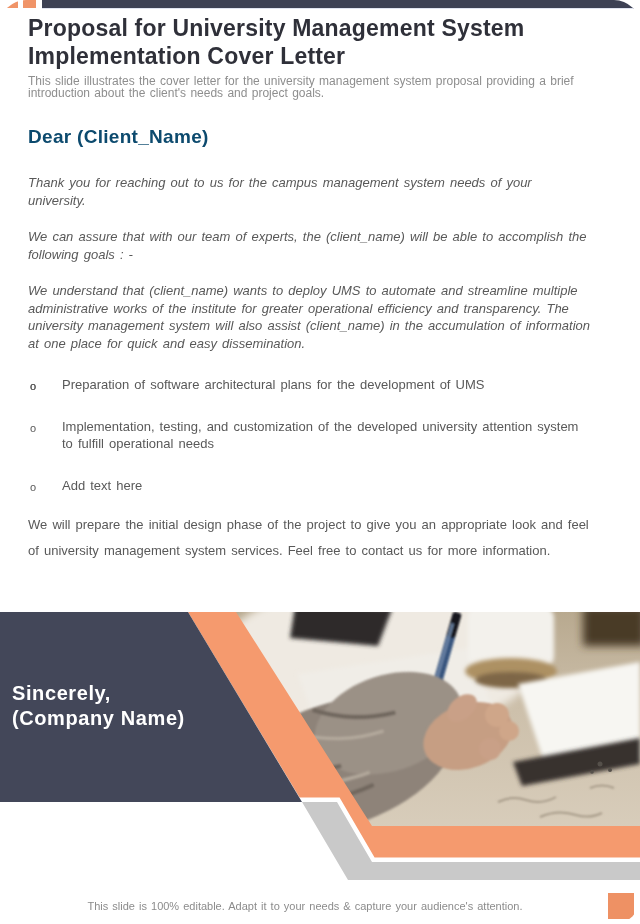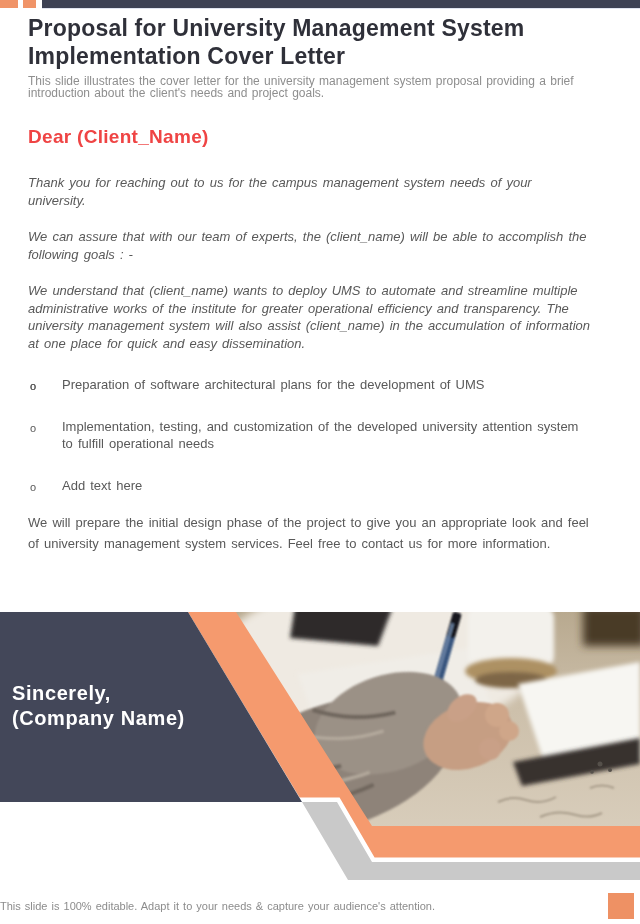--- a/index.html
+++ b/index.html
@@ -1,47 +1,47 @@
 <!DOCTYPE html>
 <html><head>
 <meta charset="utf-8">
 <style>
   html,body{margin:0;padding:0;background:#ffffff;}
   .slide{
     position:relative;width:640px;height:924px;background:#ffffff;
-    overflow:hidden;font-family:"Liberation Sans", sans-serif;
+    overflow:hidden;font-family:"Liberation Sans", sans-serif;border-radius:26px;
   }
   
   .topbar{position:absolute;top:0;left:0;width:640px;height:10px;}
   .sq{position:absolute;top:0;height:8px;background:#f09468;}
   .sq1{left:0;width:18px;}
   .sq2{left:23px;width:13px;}
   .bar{position:absolute;top:0;left:42px;right:0;height:8px;background:#3d4154;border-bottom:1.5px solid #dfe3f0;}
   
   .content{position:absolute;left:28px;top:14px;width:565px;color:#595959;}
   .title{
     font-size:23px;line-height:28px;font-weight:700;color:#2f3039;
     letter-spacing:0.2px;max-width:575px;
   }
   .subtitle{margin-top:5px;font-size:12px;line-height:12px;color:#8e8e8e;word-spacing:1px;}
-  .salutation{margin-top:27px;font-size:19px;font-weight:700;color:#ef4444;letter-spacing:0.3px;}
+  .salutation{margin-top:27px;font-size:19px;font-weight:700;color:#0c4a6e;letter-spacing:0.3px;}
   .para{margin-top:19px;font-size:13px;line-height:17.5px;word-spacing:1.5px;font-style:italic;}
   .para.first{margin-top:26px;}
   .bullets{margin-top:18px;}
   .bullet{position:relative;padding-left:34px;margin-bottom:24px;font-size:13px;line-height:17.5px;word-spacing:1.5px;}
   .bullet:last-child{margin-bottom:0;}
   .bullet .marker{position:absolute;left:2px;top:2px;font-size:11px;color:#595959;}
-  .closing{margin-top:18px;font-size:13px;line-height:21px;word-spacing:1.5px;}
+  .closing{margin-top:18px;font-size:13px;line-height:26px;word-spacing:1.5px;}
   
   .bottom{position:absolute;left:0;top:612px;width:640px;height:312px;}
   .bottom svg{position:absolute;left:0;top:0;}
   .signoff{position:absolute;left:12px;top:70px;color:#ffffff;font-weight:700;font-size:20px;letter-spacing:0.6px;}
   .signoff .line2{margin-top:2px;}
   .footer-note{
-    position:absolute;left:0;right:30px;top:288px;
+    position:absolute;left:0;right:30px;top:288px;text-align:center;
     font-size:11px;color:#8c8c8c;word-spacing:1px;
   }
   .corner-square{position:absolute;left:608px;top:281px;width:26px;height:26px;background:#ee9164;}
 </style>
 </head>
 <body>
 
 <div class="slide">
 
   <div class="topbar">

